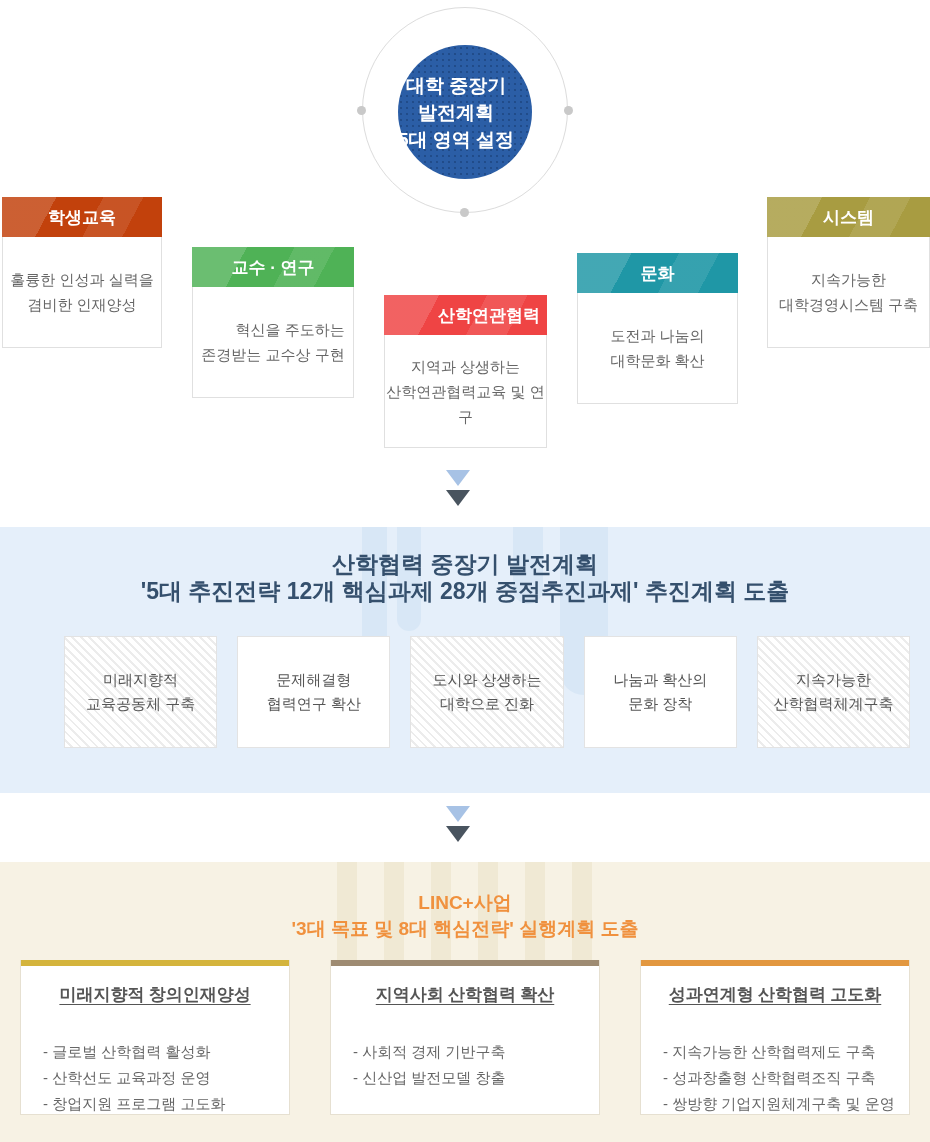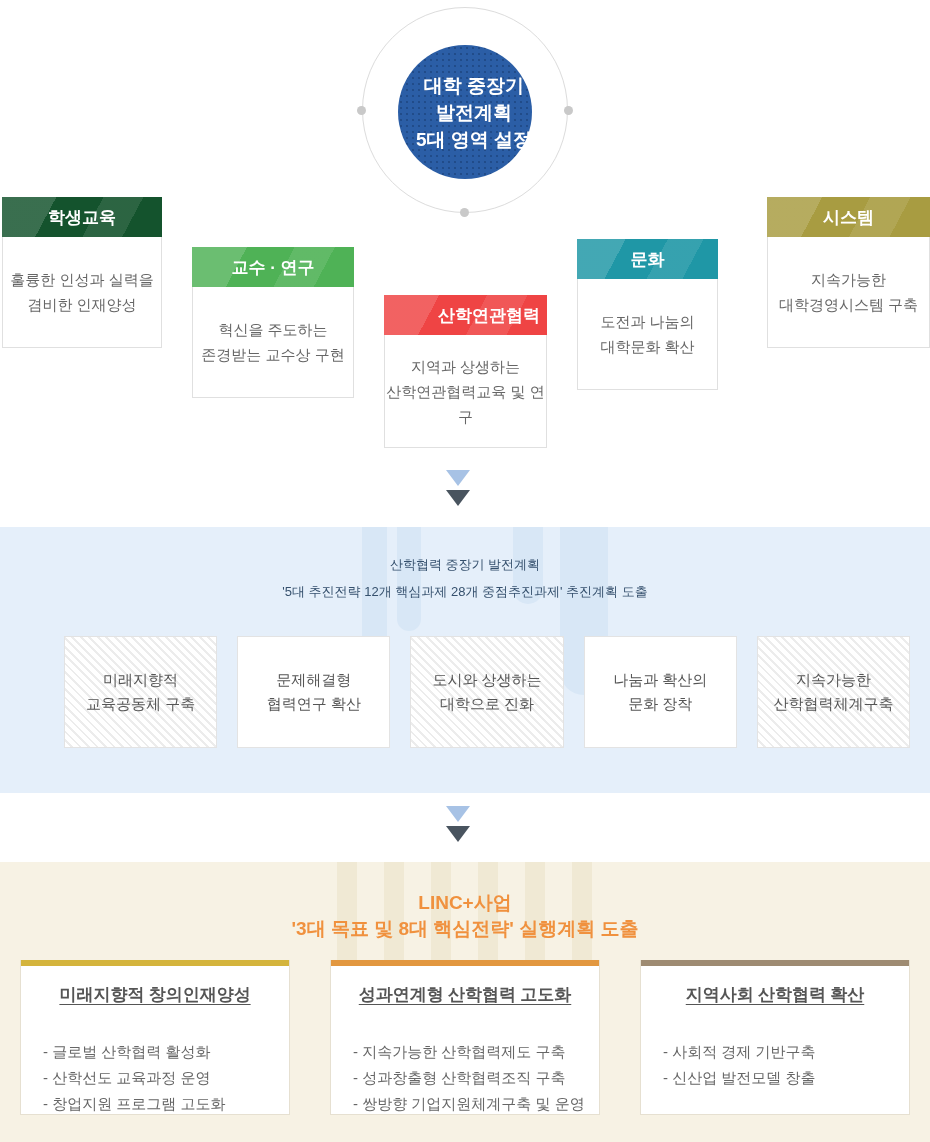--- a/index.html
+++ b/index.html
@@ -11,59 +11,59 @@
   .ring { position:absolute; left:362px; top:7px; width:206px; height:206px;
           border:1px solid #dcdcdc; border-radius:50%; }
   .ring-dot { position:absolute; width:9px; height:9px; border-radius:50%; background:#c9c9c9; }
   .dot-left  { left:357px; top:106px; }
   .dot-right { left:564px; top:106px; }
   .dot-bottom{ left:460px; top:208px; }
   .core-circle { position:absolute; left:398px; top:45px; width:134px; height:134px; border-radius:50%;
                  background-color:#2b5ea6;
                  background-image:radial-gradient(rgba(13,42,84,0.35) 1px, rgba(0,0,0,0) 1.4px);
                  background-size:6px 6px;
-                 display:flex; align-items:center; justify-content:flex-end; text-align:center; }
+                 display:flex; align-items:center; justify-content:flex-start; text-align:center; }
   .core-circle .label { color:#ffffff; font-size:19px; font-weight:bold; line-height:27px; }
 
   
   .area-card { position:absolute; background:#ffffff; border:1px solid #e0e0e0; }
   .area-head { position:relative; height:40px; display:flex; align-items:center; justify-content:center;
                color:#ffffff; font-size:17px; font-weight:bold; overflow:hidden;
                margin:-1px -1px 0 -1px; }
   .area-head::after { content:""; position:absolute; inset:0;
                background:linear-gradient(118deg, rgba(255,255,255,0.16) 0 30%, rgba(255,255,255,0) 30% 56%, rgba(255,255,255,0.10) 56% 78%, rgba(255,255,255,0) 78%); }
   .area-body { display:flex; align-items:center; justify-content:center; text-align:center;
                color:#666666; font-size:15px; line-height:25px; }
   .card-1 { left:2px;   top:197px; width:160px; } .card-1 .area-body{ height:110px; }
-  .card-2 { left:192px; top:247px; width:162px; } .card-2 .area-body{ height:110px; }
+  .card-2 { left:192px; top:247px; width:162px; } .card-2 .area-body{ height:110px;text-align:right; }
   .card-3 { left:384px; top:295px; width:163px; } .card-3 .area-body{ height:112px; }
-  .card-4 { left:577px; top:239px; width:141px; } .card-4 .area-body{ height:110px; }
+  .card-4 { left:577px; top:253px; width:161px; } .card-4 .area-body{ height:110px; }
   .card-5 { left:767px; top:197px; width:163px; } .card-5 .area-body{ height:110px; }
-  .head-blue   { background:#14532d; }
+  .head-blue   { background:#c2410c; }
   .head-green  { background:#4fb256; }
   .head-orange { background:#ef4444;padding-left:47px; }
   .head-teal   { background:#1f97a6; }
   .head-olive  { background:#a89c41; }
 
   
   .arrow-stack { position:absolute; left:446px; width:24px; display:flex; flex-direction:column; align-items:center; }
   .arrows-1 { top:470px; } .arrows-2 { top:806px; }
   .tri { width:0; height:0; border-left:12px solid transparent; border-right:12px solid transparent; }
   .tri-light { border-top:16px solid #a7c2e5; }
   .tri-dark  { border-top:16px solid #49545f; margin-top:4px; }
 
   
   .band-blue { position:absolute; left:0; top:527px; width:930px; height:266px; background:#e5effa; overflow:hidden; }
   .deco-col { position:absolute; top:0; background:#d8e7f6; }
   .dc1 { left:362px; width:25px; height:131px; border-radius:0 0 12px 12px; }
   .dc2 { left:397px; width:24px; height:104px; border-radius:0 0 12px 12px; }
   .dc3 { left:513px; width:30px; height:77px;  border-radius:0 0 15px 15px; }
   .dc4 { left:560px; width:48px; height:168px; border-radius:0 0 24px 24px; }
   .band-title { position:absolute; left:0; top:24px; width:100%; text-align:center;
-                color:#35506d; font-size:13px; font-weight:normal; line-height:27px; }
+                color:#35506d; font-size:23px; font-weight:bold; line-height:27px; }
   .strategy-row { position:absolute; left:20px; top:109px; width:890px; height:112px; display:flex; gap:20px;padding-left:44px; }
   .strategy-box { flex:1; background:#ffffff; border:1px solid #e3e3e3;
                   display:flex; align-items:center; justify-content:center; text-align:center;
                   color:#555555; font-size:15px; line-height:24px; }
   .hatched { background-image:repeating-linear-gradient(45deg, #ffffff 0 4px, #ececec 4px 6px); }
 
   
   .band-beige { position:absolute; left:0; top:862px; width:930px; height:280px; background:#f7f2e4; overflow:hidden; }
   .deco-stripes { position:absolute; left:337px; top:0; width:280px; height:98px;
                   background:repeating-linear-gradient(90deg, #f0e9d4 0 20px, rgba(0,0,0,0) 20px 47px); }
@@ -163,32 +163,32 @@
       <div class="linc-card">
         <div class="accent accent-gold"></div>
         <div class="linc-card-title">미래지향적 창의인재양성</div>
         <div class="linc-items">
           <div class="linc-item">- 글로벌 산학협력 활성화</div>
           <div class="linc-item">- 산학선도 교육과정 운영</div>
           <div class="linc-item">- 창업지원 프로그램 고도화</div>
         </div>
       </div>
       <div class="linc-card">
+        <div class="accent accent-taupe"></div>
+        <div class="linc-card-title">지역사회 산학협력 확산</div>
+        <div class="linc-items">
+          <div class="linc-item">- 사회적 경제 기반구축</div>
+          <div class="linc-item">- 신산업 발전모델 창출</div>
+        </div>
+      </div>
+      <div class="linc-card">
         <div class="accent accent-orange"></div>
         <div class="linc-card-title">성과연계형 산학협력 고도화</div>
         <div class="linc-items">
           <div class="linc-item">- 지속가능한 산학협력제도 구축</div>
           <div class="linc-item">- 성과창출형 산학협력조직 구축</div>
           <div class="linc-item">- 쌍방향 기업지원체계구축 및 운영</div>
         </div>
       </div>
-      <div class="linc-card">
-        <div class="accent accent-taupe"></div>
-        <div class="linc-card-title">지역사회 산학협력 확산</div>
-        <div class="linc-items">
-          <div class="linc-item">- 사회적 경제 기반구축</div>
-          <div class="linc-item">- 신산업 발전모델 창출</div>
-        </div>
-      </div>
     </div>
   </div>
 
 </div>
 
 </body></html>

